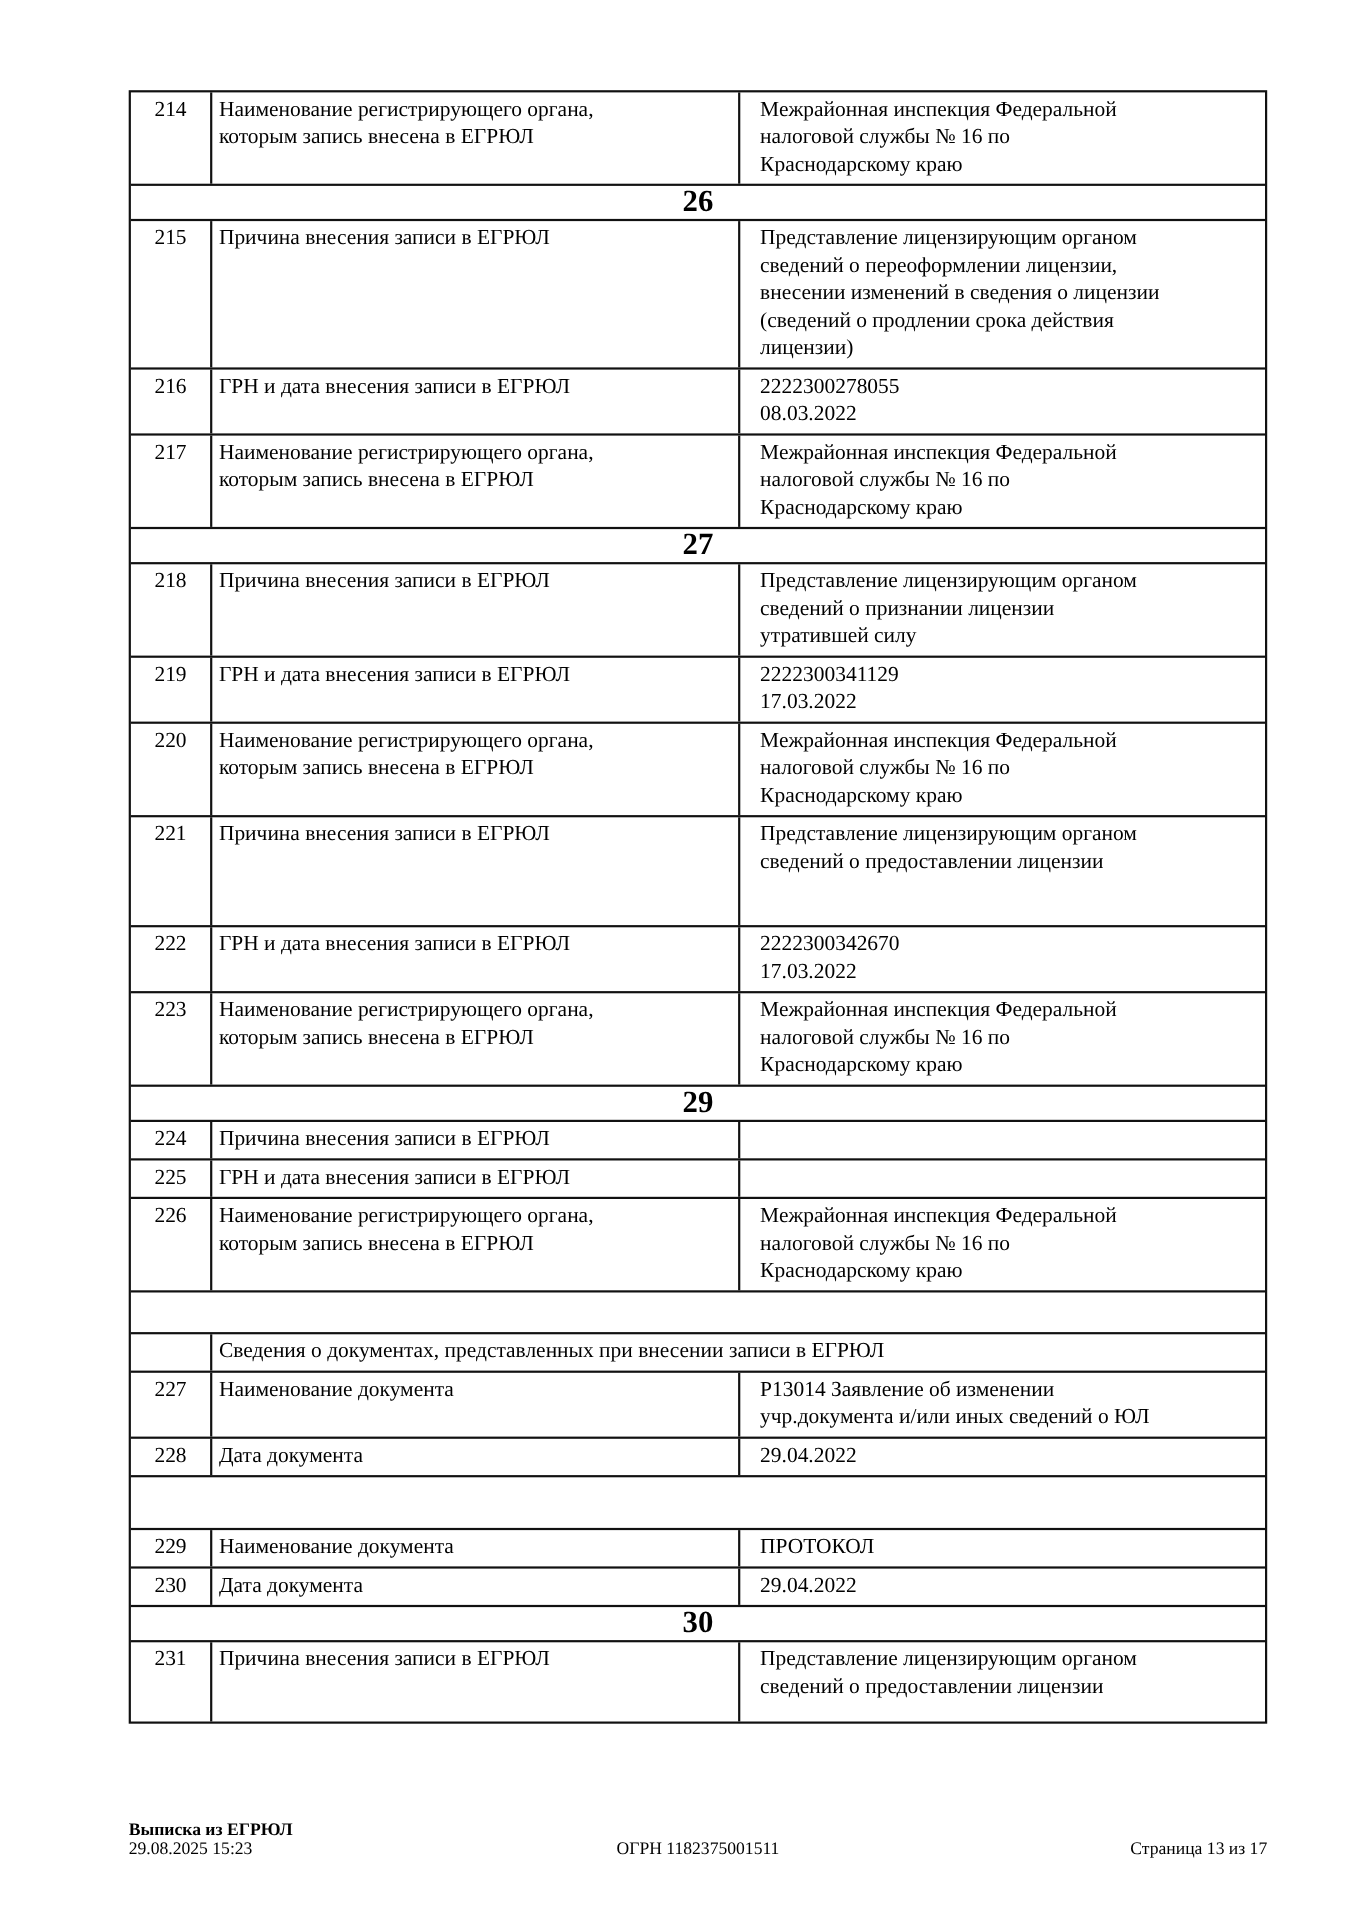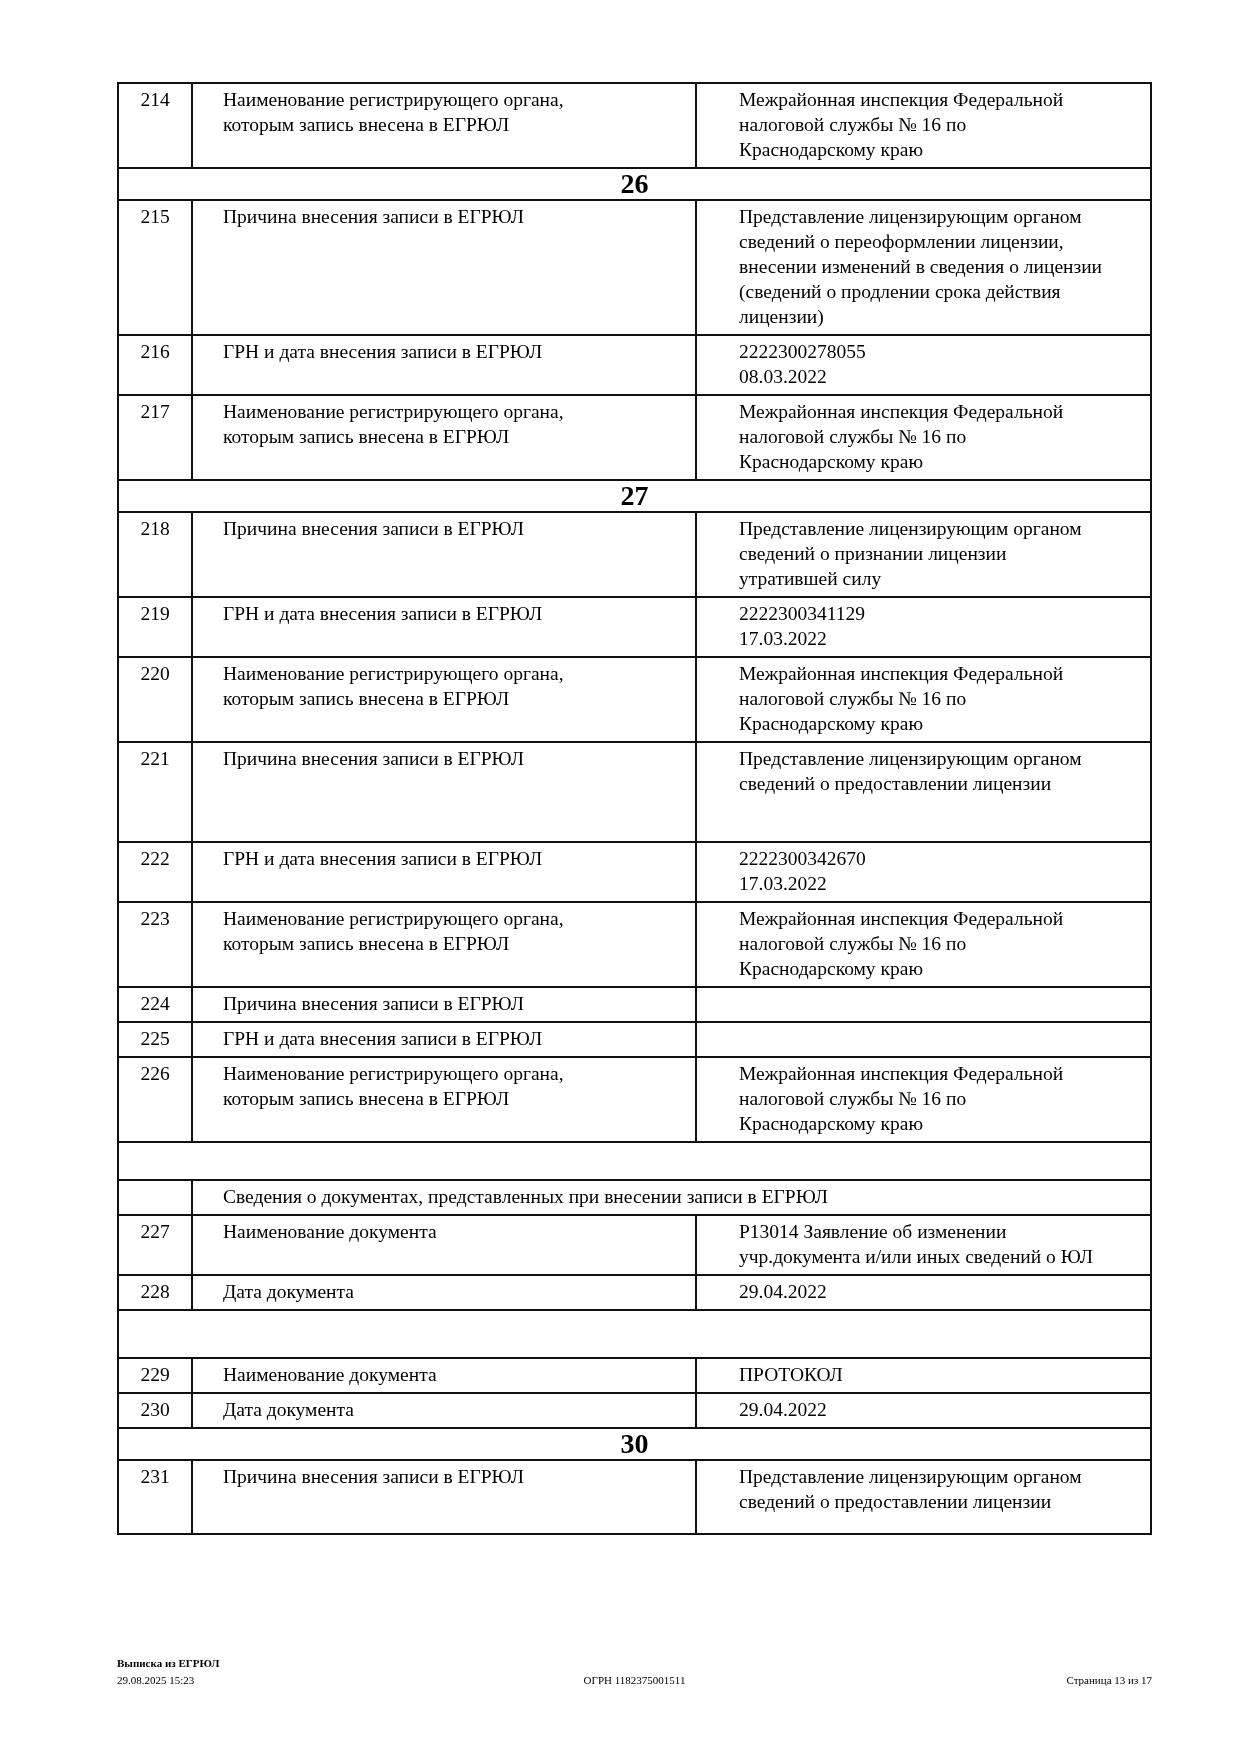--- a/index.html
+++ b/index.html
@@ -23,21 +23,20 @@
     left: 117px;
     top: 82px;
     width: 1035px;
     border: 2px solid #111;
     box-sizing: border-box;
   }
   .row {
     display: flex;
     border-bottom: 2px solid #111;
     box-sizing: border-box;
-    gap: 24px;
   }
   .row:last-child { border-bottom: none; }
   .cell {
     box-sizing: border-box;
     font-size: 19.5px;
     line-height: 25px;
     padding: 3px 6px 5px 6px;
   }
   .c1 {
     width: 74px;
@@ -76,21 +75,21 @@
     border-radius: 10px;
   }
   .footer {
     position: absolute;
     left: 117px;
     top: 1655px;
     width: 1035px;
     display: grid;
     grid-template-columns: 1fr auto 1fr;
     align-items: end;
-    font-size: 11px;
+    font-size: 16px;
     line-height: 17px;
     gap: 28px;
   }
   .footer .left-block { justify-self: start; }
   .footer .title-line { font-weight: bold; }
   .footer .center-block { justify-self: center; align-self: end; }
   .footer .right-block { justify-self: end; align-self: end; }
 </style>
 </head>
 <body>
@@ -168,20 +167,23 @@
         <div class="cell c3">2222300342670
 17.03.2022</div>
       </div>
       <div class="row">
         <div class="cell c1">223</div>
         <div class="cell c2">Наименование регистрирующего органа,
 которым запись внесена в ЕГРЮЛ</div>
         <div class="cell c3">Межрайонная инспекция Федеральной
 налоговой службы № 16 по
 Краснодарскому краю</div>
+      </div>
+      <div class="row">
+        <div class="section-cell">29</div>
       </div>
       <div class="row">
         <div class="cell c1">224</div>
         <div class="cell c2">Причина внесения записи в ЕГРЮЛ</div>
       </div>
       <div class="row">
         <div class="cell c1">225</div>
         <div class="cell c2">ГРН и дата внесения записи в ЕГРЮЛ</div>
       </div>
       <div class="row">

